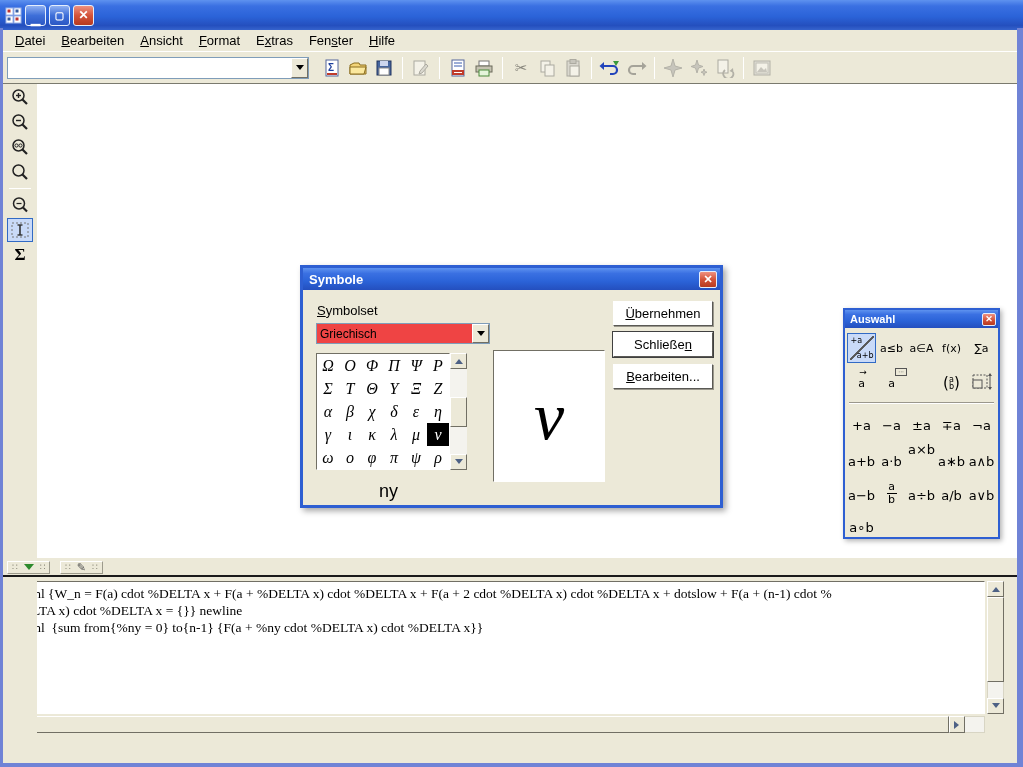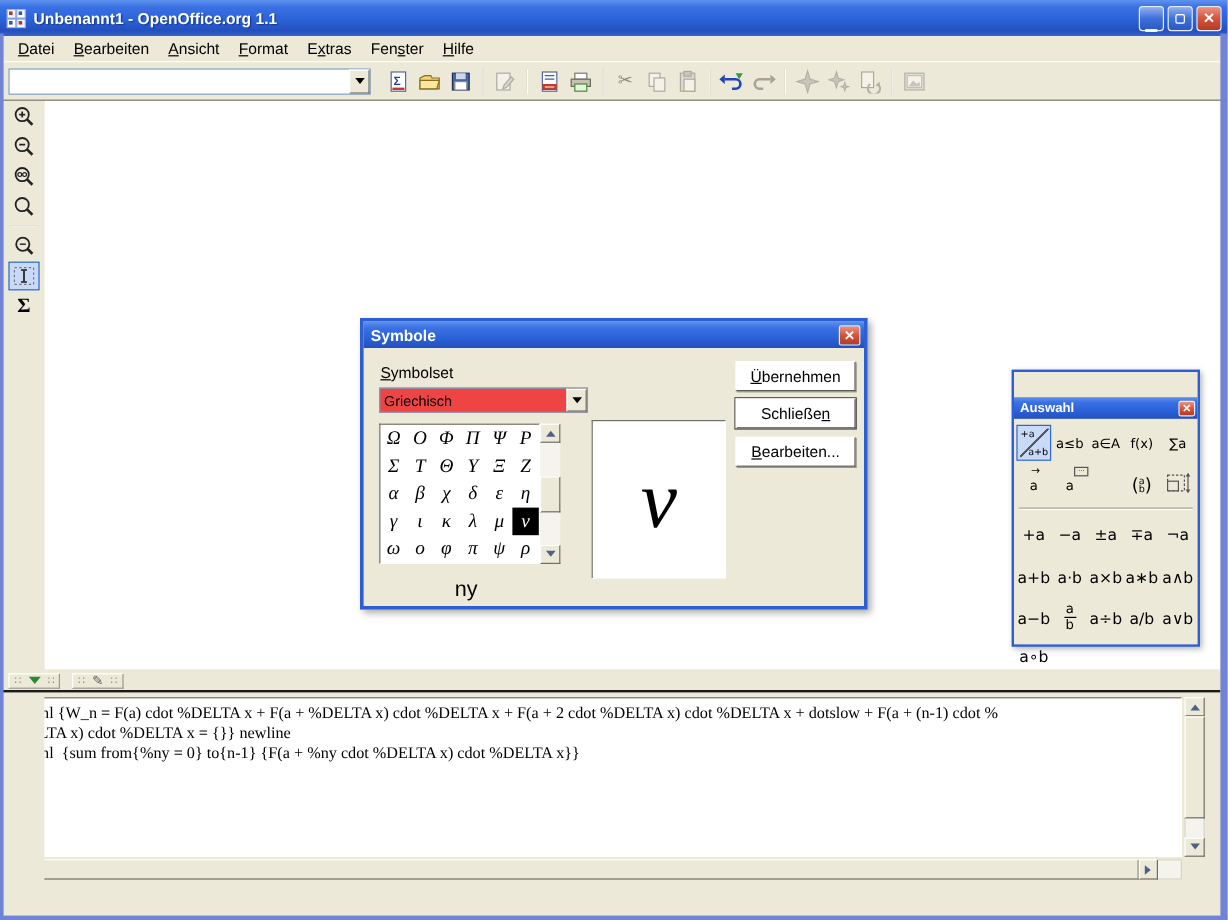--- a/index.html
+++ b/index.html
@@ -105,21 +105,21 @@
   .sym-name { position:absolute; left:13px; top:213px; width:145px; text-align:center; font-size:18px; }
   .dbtn { position:absolute; left:310px; width:100px; height:25px; background:#ffffff;
     border:1px solid; border-color:#fff #5a5955 #5a5955 #fff; box-shadow:1px 1px 0 #9a978c;
     display:flex; align-items:center; justify-content:center; font-size:13px; }
   .dbtn.default { box-shadow:0 0 0 1px #404040; }
 
   
   .aus { position:absolute; left:843px; top:308px; width:157px; height:231px; z-index:9;
     background:#ECE9D8; border:2px solid #2E5FD2; box-shadow:2px 2px 5px rgba(0,0,0,.3); }
   .aus-title { height:18px; display:flex; align-items:center; padding:0 2px 0 5px; color:#fff; font-weight:bold; font-size:11px;
-    background:linear-gradient(180deg,#5E92EF 0%,#3A70E2 25%,#2B63D8 60%,#244FBE 100%);margin-top:21px; }
+    background:linear-gradient(180deg,#5E92EF 0%,#3A70E2 25%,#2B63D8 60%,#244FBE 100%); }
   .aus-close { margin-left:auto; width:14px; height:13px; border-radius:2px; border:1px solid #E4EEFD;
     background:linear-gradient(180deg,#EE9180 0%,#D4533A 55%,#B63A20 100%);
     color:#fff; font-size:9px; font-weight:bold; display:flex; align-items:center; justify-content:center; }
   .aus-body { position:relative; height:207px; font-family:"DejaVu Sans",sans-serif; }
   .cat { position:absolute; width:29px; height:30px; display:flex; align-items:center; justify-content:center; font-size:11px; }
   .cat.active { border:1px solid #316AC5; background:#C9DAF8; }
   .diagwrap { position:relative; width:24px; height:24px; font-size:8px;
     background:linear-gradient(to bottom right, transparent 47%, #555 48%, #555 52%, transparent 53%); }
   .diagwrap .tl { position:absolute; left:1px; top:0; }
   .diagwrap .br { position:absolute; right:0; bottom:0; }
@@ -149,21 +149,20 @@
         <rect x="1" y="1" width="7" height="7" fill="#fff" stroke="#9db3e8"></rect>
         <rect x="9" y="1" width="7" height="7" fill="#fff" stroke="#9db3e8"></rect>
         <rect x="1" y="9" width="7" height="7" fill="#fff" stroke="#9db3e8"></rect>
         <rect x="9" y="9" width="7" height="7" fill="#fff" stroke="#9db3e8"></rect>
         <rect x="2.5" y="2.5" width="3" height="3" fill="#b33"></rect>
           <rect x="10.5" y="2.5" width="3" height="3" fill="#335a9e"></rect>
         <rect x="2.5" y="10.5" width="3" height="3" fill="#335a9e"></rect>
           <rect x="10.5" y="10.5" width="3" height="3" fill="#b33"></rect>
       </svg>
     </span>
-    <span class="title-text">Unbenannt1 - OpenOffice.org 1.1</span>
     <div class="cap-btn cap-blue">
         <span style="margin-top:7px">▁</span>
       </div>
     <div class="cap-btn cap-blue">
         <span style="font-size:10px">▢</span>
       </div>
     <div class="cap-btn cap-red">
         <span>✕</span>
       </div>
   </div>
@@ -533,21 +532,21 @@
       </div>
       <div class="sep-h"></div>
 
       <div class="op" style="left:2px; top:84px;">+a</div>
       <div class="op" style="left:32px; top:84px;">−a</div>
       <div class="op" style="left:62px; top:84px;">±a</div>
       <div class="op" style="left:92px; top:84px;">∓a</div>
       <div class="op" style="left:122px; top:84px;">¬a</div>
       <div class="op" style="left:2px; top:120px;">a+b</div>
       <div class="op" style="left:32px; top:120px;">a·b</div>
-      <div class="op" style="left:62px; top:120px;">a×b</div>
+      <div class="op" style="left:62px; top:108px;">a×b</div>
       <div class="op" style="left:92px; top:120px;">a∗b</div>
       <div class="op" style="left:122px; top:120px;">a∧b</div>
       <div class="op" style="left:2px; top:154px;">a−b</div>
       <div class="op" style="left:32px; top:152px;">
         <span class="frac">
             <span>a</span>
             <span class="bar"></span>
             <span>b</span>
           </span>
       </div>

